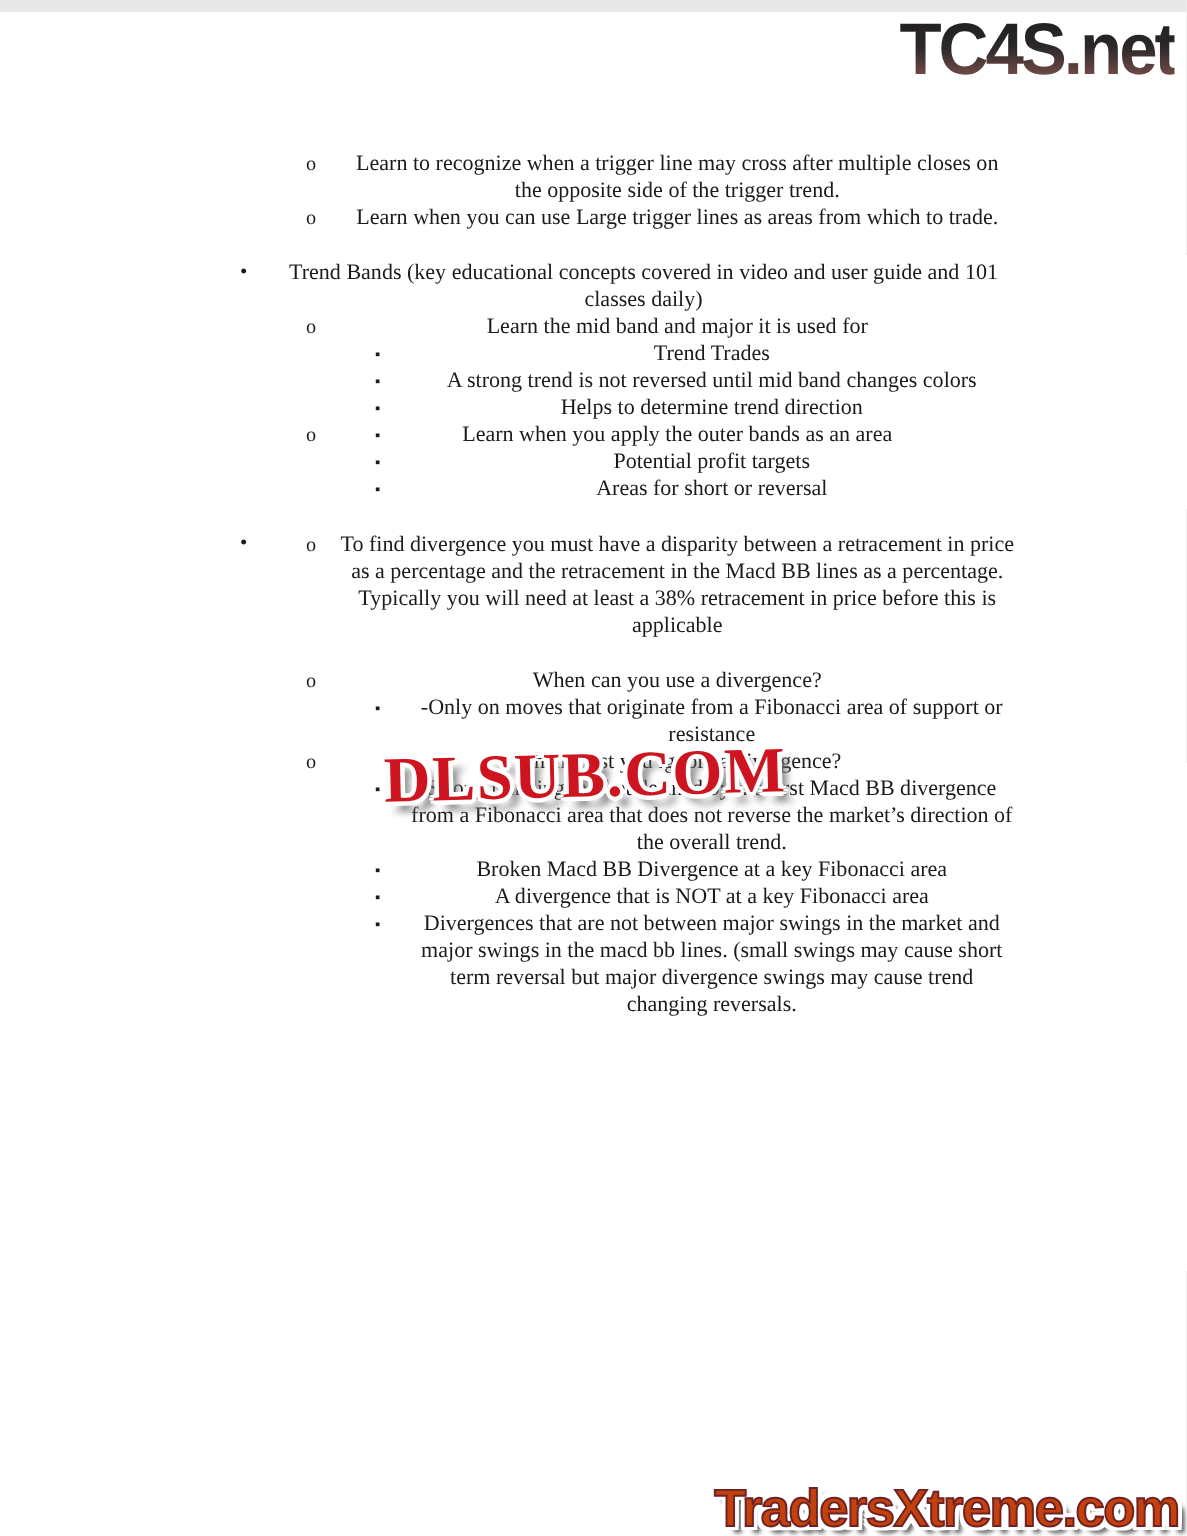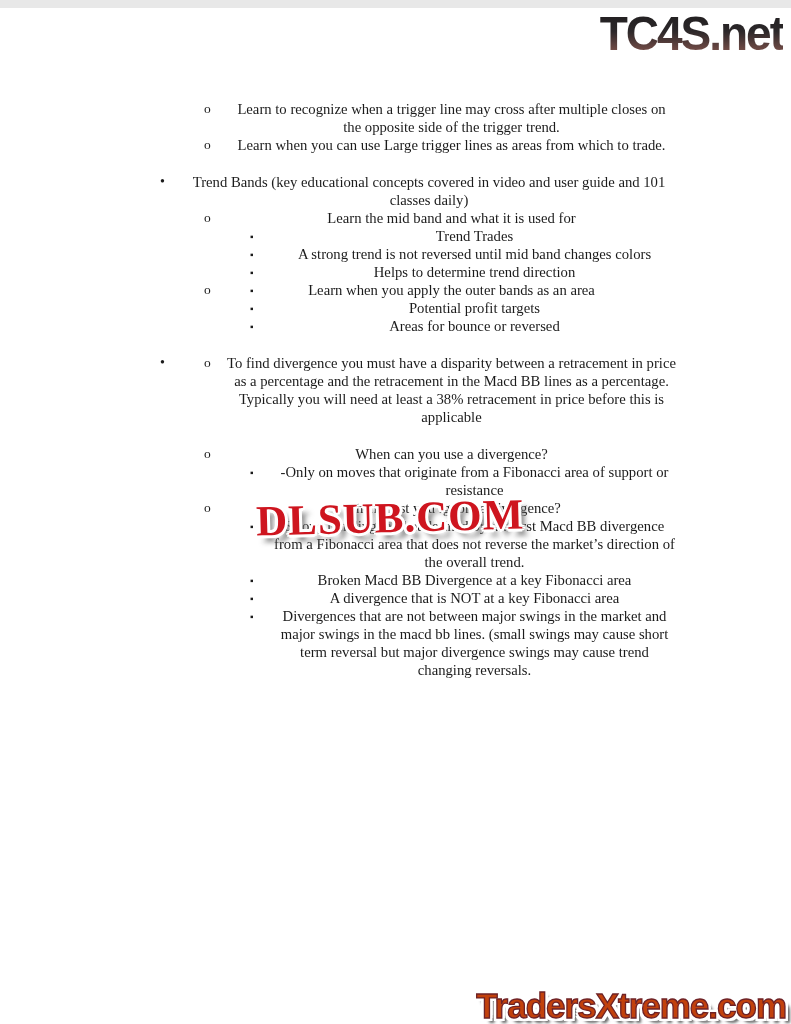--- a/index.html
+++ b/index.html
@@ -79,21 +79,21 @@
       <span class="b">o</span>
       <span class="t">Learn when you can use Large trigger lines as areas from which to trade.</span>
     </div>
 
     <div class="item l1 gap">
       <span class="b">•</span>
       <span class="t">Trend Bands (key educational concepts covered in video and user guide and 101 classes daily)</span>
     </div>
     <div class="item l2">
       <span class="b">o</span>
-      <span class="t">Learn the mid band and what it is used for</span>
+      <span class="t">Learn the mid band and major it is used for</span>
     </div>
     <div class="item l3">
       <span class="b">▪</span>
       <span class="t">Trend Trades</span>
     </div>
     <div class="item l3">
       <span class="b">▪</span>
       <span class="t">A strong trend is not reversed until mid band changes colors</span>
     </div>
     <div class="item l3">
@@ -106,21 +106,21 @@
     <div class="item l2">
       <span class="b">o</span>
       <span class="t">Learn when you apply the outer bands as an area</span>
     </div>
     <div class="item l3">
       <span class="b">▪</span>
       <span class="t">Potential profit targets</span>
     </div>
     <div class="item l3">
       <span class="b">▪</span>
-      <span class="t">Areas for bounce or reversed</span>
+      <span class="t">Areas for short or reversal</span>
     </div>
 
     <div class="item l1 gap">
       <span class="b">•</span>
     </div>
     <div class="item l2">
       <span class="b">o</span>
       <span class="t">To find divergence you must have a disparity between a retracement in price as a percentage and the retracement in the Macd BB lines as a percentage. Typically you will need at least a 38% retracement in price before this is applicable</span>
     </div>
     <div class="item l2 gap">

